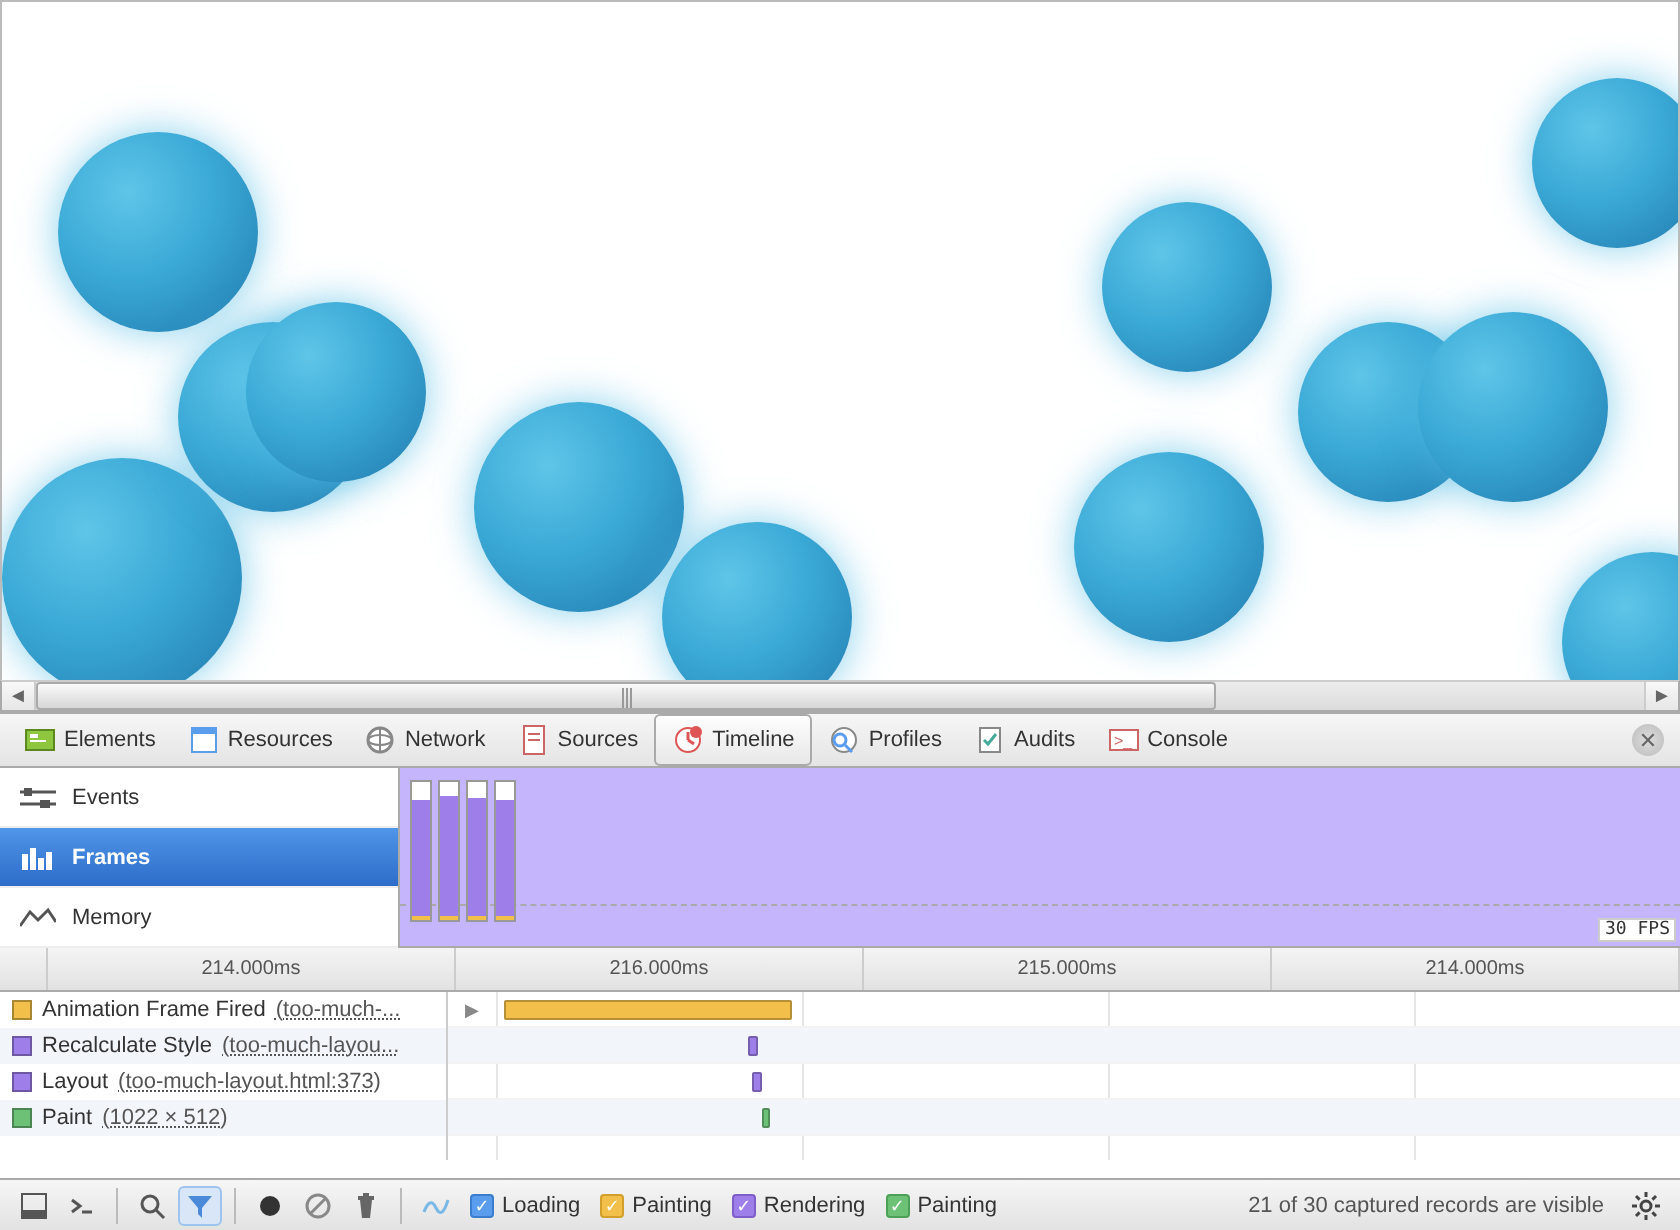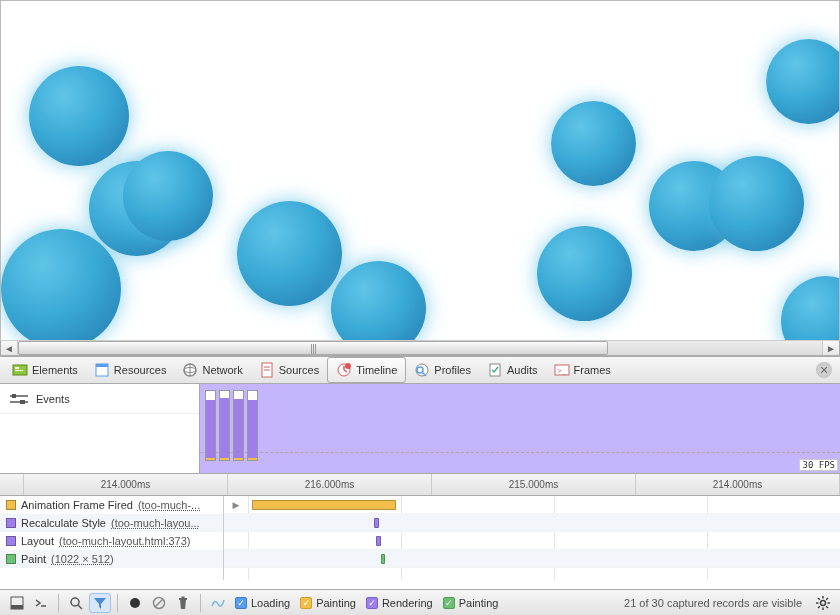--- a/index.html
+++ b/index.html
@@ -166,36 +166,51 @@
       </span>
     <span>Audits</span>
   </div>
   <div class="tab">
     <span class="icon">
         <svg viewBox="0 0 16 16">
           <rect x="1" y="3" width="14" height="10" fill="#fff" stroke="#c66"></rect>
           <text x="3" y="11" font-size="8" fill="#c66">&gt;_</text>
         </svg>
       </span>
-    <span>Frames</span>
+    <span>Console</span>
   </div>
   <div class="spacer"></div>
   <div class="closebtn">✕</div>
 </div>
 
 <div class="midsection">
   <div class="sidebar">
     <div class="sideitem">
       <svg class="sideicon" viewBox="0 0 18 12">
           <line x1="0" y1="3" x2="18" y2="3" stroke="#555" stroke-width="1.5"></line>
           <line x1="0" y1="9" x2="18" y2="9" stroke="#555" stroke-width="1.5"></line>
           <rect x="2" y="1" width="4" height="4" fill="#555"></rect>
           <rect x="10" y="7" width="5" height="4" fill="#555"></rect>
         </svg>
       <span>Events</span>
+    </div>
+    <div class="sideitem selected">
+      <svg class="sideicon" viewBox="0 0 18 12">
+          <rect x="1" y="4" width="3" height="8" fill="#fff"></rect>
+          <rect x="5" y="1" width="3" height="11" fill="#fff"></rect>
+          <rect x="9" y="6" width="3" height="6" fill="#fff"></rect>
+          <rect x="13" y="3" width="3" height="9" fill="#fff"></rect>
+        </svg>
+      <span>Frames</span>
+    </div>
+    <div class="sideitem">
+      <svg class="sideicon" viewBox="0 0 18 12">
+          <polyline points="0,10 5,3 9,7 14,2 18,8" fill="none" stroke="#555" stroke-width="1.5"></polyline>
+        </svg>
+      <span>Memory</span>
     </div>
   </div>
   <div class="overview">
     <div class="ov-line" style="top:68px;"></div>
     <div class="overview-bars">
       <div class="ovbar">
           <div class="yellow"></div>
           <div class="purple" style="height:58px"></div>
         </div>
       <div class="ovbar">

